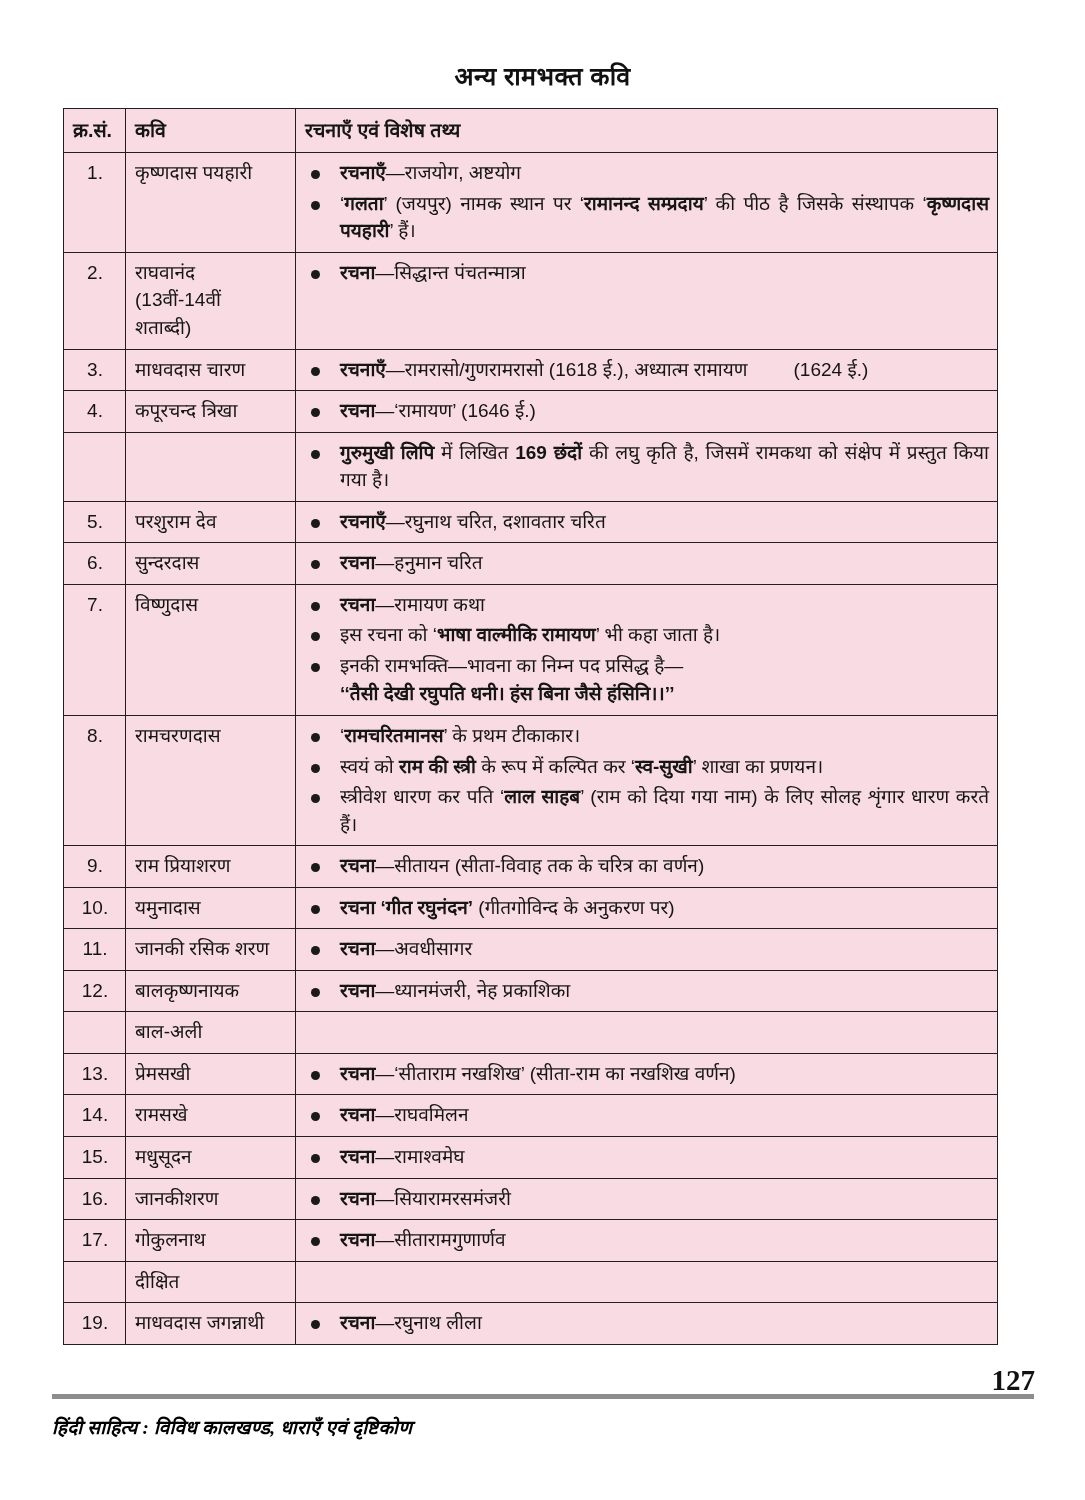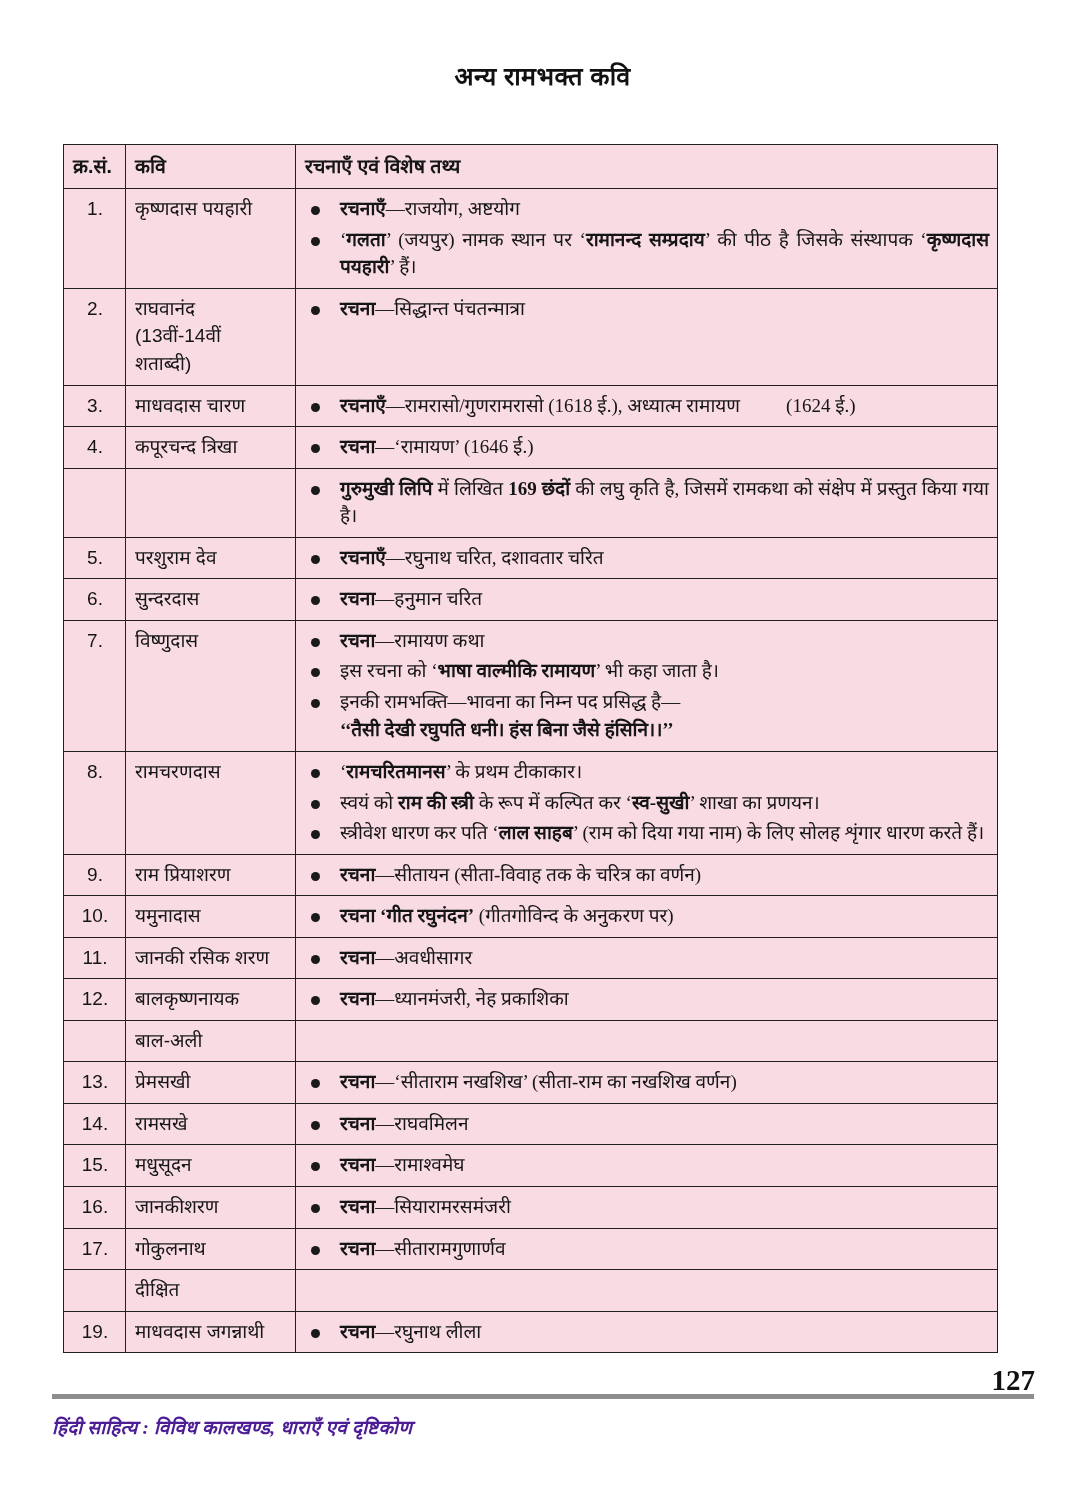--- a/index.html
+++ b/index.html
@@ -35,21 +35,20 @@
     color: #111;
   }
   table.poets {
     position: absolute;
     left: 63px;
     top: 108px;
     width: 934px;
     border-collapse: collapse;
     table-layout: fixed;
     background: #0c4a6e;
-    margin-top: 36px;
   }
   table.poets td, table.poets th {
     border: 1.6px solid #231f20;
     background: #f9dbe4;
     vertical-align: top;
     padding: 6px 8px 7px 9px;
     font-size: 19px;
     line-height: 1.45;
     font-family: "Liberation Sans", "DejaVu Sans", sans-serif;
     color: #151515;
@@ -74,21 +73,20 @@
   th.sn { text-align: center; padding-left: 2px; padding-right: 2px; }
 
   td.poet { white-space: nowrap; }
 
   td.work { padding-left: 12px; padding-right: 10px; }
 
   ul.facts {
     list-style: none;
     margin: 0;
     padding: 0;
-    font-family: Liberation Serif, serif;
   }
   ul.facts > li {
     position: relative;
     padding-left: 35px;
     margin: 0 0 3px 0;
   }
   ul.facts > li:last-child { margin-bottom: 0; }
   ul.facts > li::before {
     content: "";
     position: absolute;
@@ -114,21 +112,21 @@
     background: #8d8d8d;
   }
   .footer-left {
     position: absolute;
     left: 52px;
     top: 1414px;
     font-size: 19px;
     font-weight: bold;
     font-style: italic;
     font-family: "Liberation Serif", "DejaVu Serif", serif;
-    color: #4c1d95;
+    color: #000000;
     letter-spacing: 0.2px;
   }
   .footer-page {
     position: absolute;
     right: 50px;
     top: 1364px;
     font-size: 29px;
     font-weight: bold;
     font-family: "Liberation Serif", "DejaVu Serif", serif;
     color: #111;

